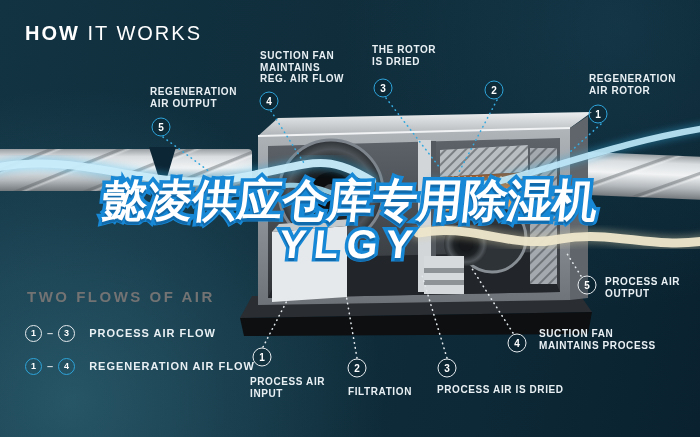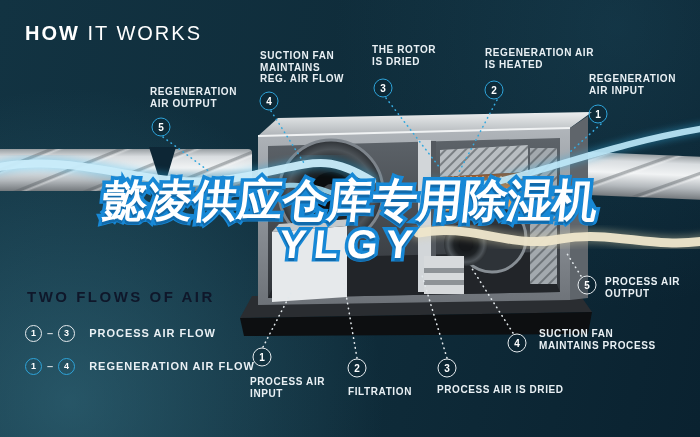--- a/index.html
+++ b/index.html
@@ -34,21 +34,21 @@
     display:flex;align-items:center;justify-content:center;
     color:#fff;font-size:10px;font-weight:700;
     background:rgba(8,28,40,.28);box-sizing:border-box;
     transform:translate(-50%,-50%);
   }
   .badge.regen{border:1.6px solid var(--accent);}
   .badge.proc{border:1.6px solid #e6ebee;}
 
   
   .legend-title{
-    position:absolute;left:27px;top:288px;color:#0f172a;
+    position:absolute;left:27px;top:288px;color:#737373;
     font-size:15px;font-weight:600;letter-spacing:2.5px;white-space:nowrap;
   }
   .legend-row{position:absolute;left:25px;height:20px;display:flex;align-items:center;}
   .legend-row .lbadge{
     width:17px;height:17px;border-radius:50%;display:flex;align-items:center;justify-content:center;
     color:#fff;font-size:9px;font-weight:700;box-sizing:border-box;flex:0 0 auto;
   }
   .legend-row.proc .lbadge{border:1.5px solid #e6ebee;}
   .legend-row.regen .lbadge{border:1.5px solid var(--accent);}
   .legend-row .dash{color:#cdd6db;font-size:11px;margin:0 5px;font-weight:700;}
@@ -227,29 +227,25 @@
     <span>REG. AIR FLOW</span>
   </div>
   <div class="badge regen" style="left:269px;top:101px">4</div>
 
   <div class="callout" style="left:372px;top:44px">
     <span>THE ROTOR</span>
     <span>IS DRIED</span>
   </div>
   <div class="badge regen" style="left:383px;top:88px">3</div>
 
-  <div class="callout" style="left:485px;top:47px">
-    <span>REGENERATION AIR</span>
-    <span>IS HEATED</span>
-  </div>
   <div class="badge regen" style="left:494px;top:90px">2</div>
 
   <div class="callout" style="left:589px;top:73px">
     <span>REGENERATION</span>
-    <span>AIR INPUT</span>
+    <span>AIR ROTOR</span>
   </div>
   <div class="badge regen" style="left:598px;top:114px">1</div>
 
   <div class="badge proc" style="left:262px;top:357px">1</div>
   <div class="callout" style="left:250px;top:376px">
     <span>PROCESS AIR</span>
     <span>INPUT</span>
   </div>
 
   <div class="badge proc" style="left:357px;top:368px">2</div>

